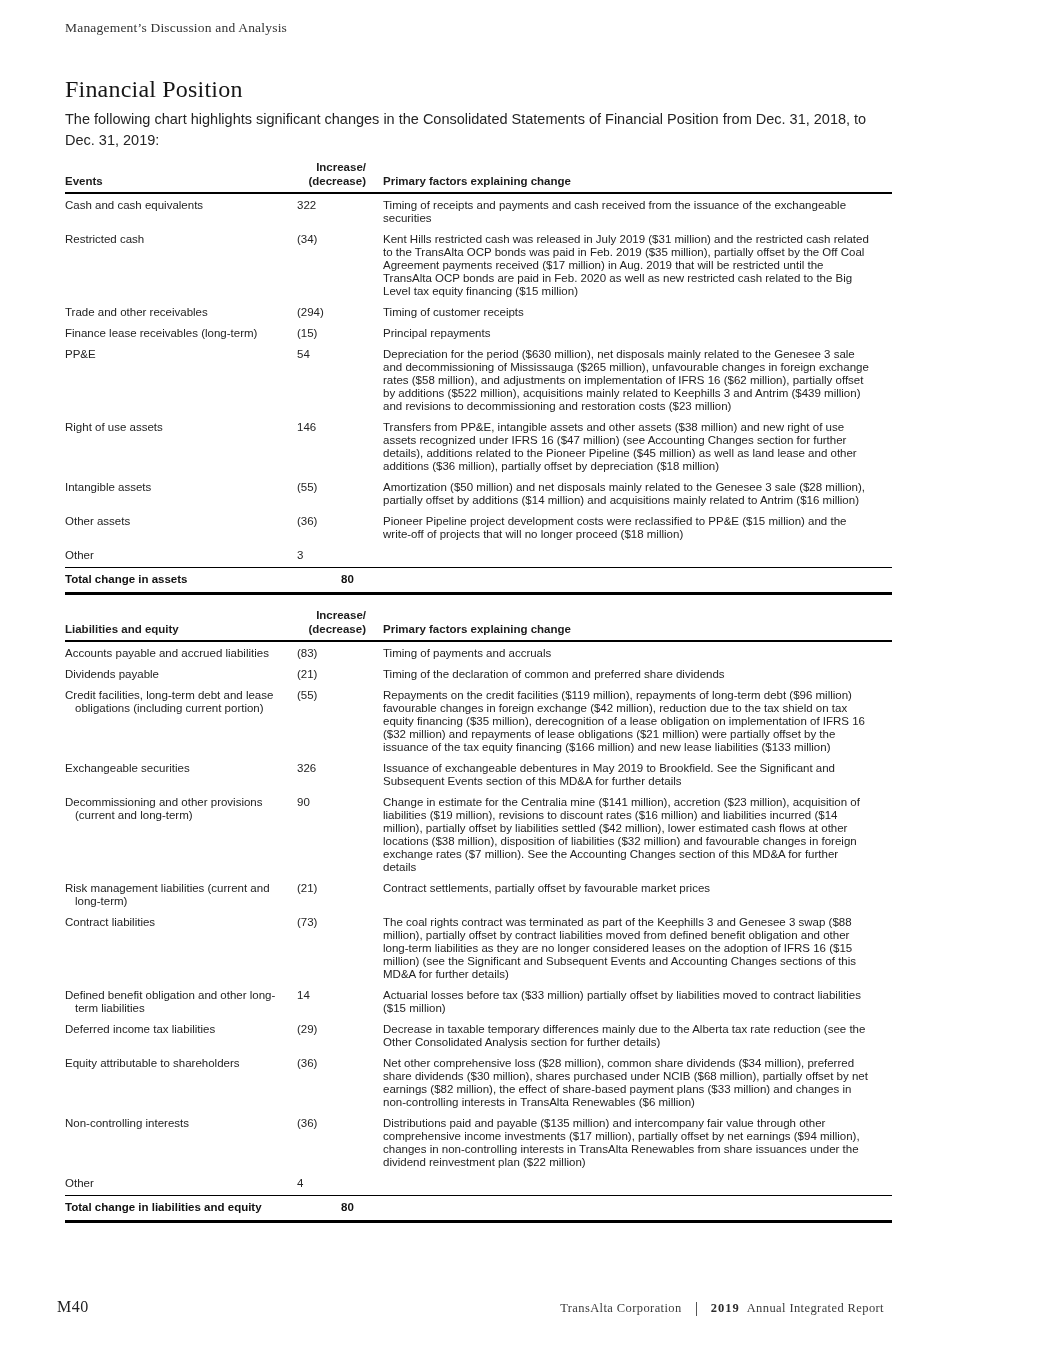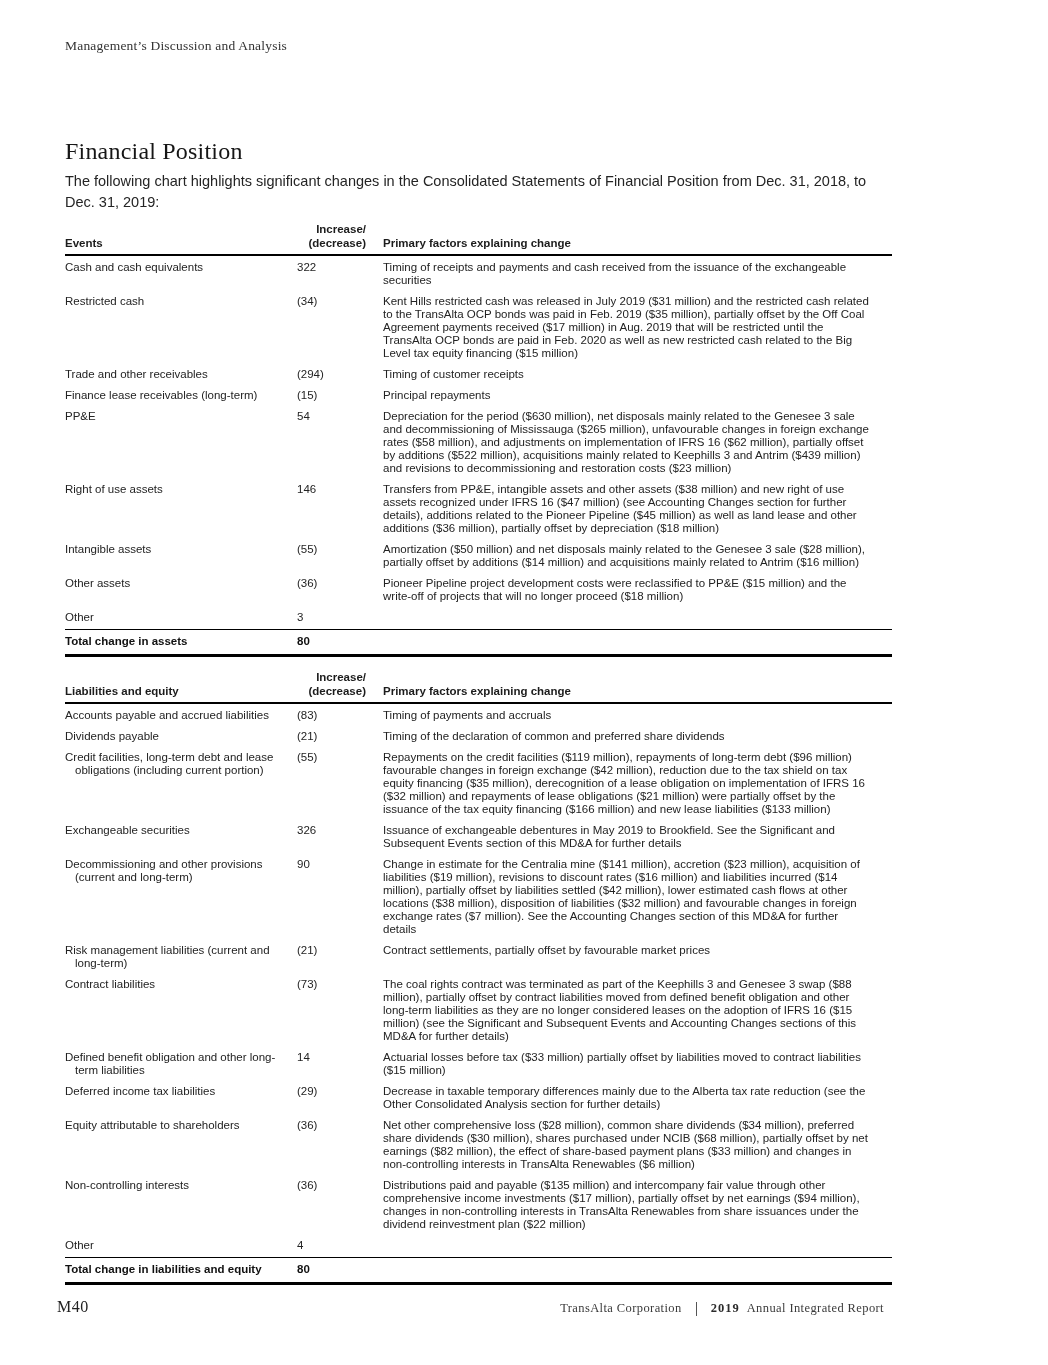--- a/index.html
+++ b/index.html
@@ -13,34 +13,34 @@
     position: relative;
     overflow: hidden;
     font-family: "Liberation Sans", sans-serif;
     color: #232323;
     -webkit-font-smoothing: antialiased;
   }
   .page {
     position: relative;
     width: 827px;
     margin: 0;
-    padding: 38px 156px 0 65px;
+    padding: 20px 156px 0 65px;
   }
   .doc-header {
     font-family: "Liberation Serif", serif;
     font-size: 13.5px;
     color: #333333;
     letter-spacing: 0.2px;
   }
   .page-title {
     font-family: "Liberation Serif", serif;
     font-size: 24px;
     font-weight: 400;
     color: #161616;
-    margin: 84px 0 0 0;
+    margin: 40px 0 0 0;
     line-height: 26px;
     letter-spacing: 0.2px;
   }
   .intro {
     margin: 7px 0 0 0;
     font-size: 14.5px;
     line-height: 21px;
     color: #242424;
     max-width: 812px;
   }
@@ -89,20 +89,21 @@
   .t-total {
     display: grid;
     grid-template-columns: 232px 69px 526px;
     font-size: 11.5px;
     line-height: 13px;
     font-weight: bold;
     color: #111111;
     padding: 5px 0 6px 0;
     border-top: 1.5px solid #000000;
     border-bottom: 3.5px solid #000000;
+    gap: 44px;
   }
   .footer {
     position: absolute;
     top: 1298px;
     left: 57px;
     width: 827px;
     display: flex;
     justify-content: space-between;
     align-items: baseline;
     font-family: "Liberation Serif", serif;

